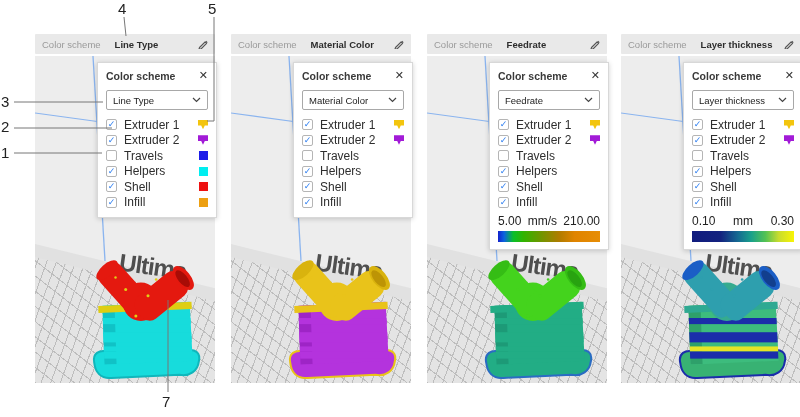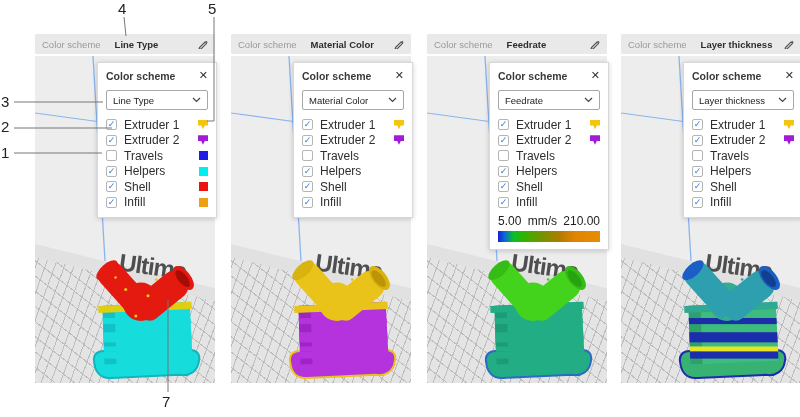--- a/index.html
+++ b/index.html
@@ -498,20 +498,28 @@
             </span>
           <span class="row-label">Shell</span>
         </div>
         <div class="row">
           <span class="cb">
               <span class="check">✓</span>
             </span>
           <span class="row-label">Infill</span>
         </div>
       </div>
+      <div class="scale">
+        <div class="scale-labels">
+          <span>0.10</span>
+          <span>mm</span>
+          <span>0.30</span>
+        </div>
+        <div class="scale-bar" style="background: linear-gradient(90deg, rgb(17, 28, 126) 0%, rgb(19, 34, 127) 28%, rgb(21, 106, 146) 45%, rgb(25, 160, 139) 58%, rgb(83, 194, 84) 72%, rgb(200, 220, 46) 85%, rgb(249, 244, 4) 100%);"></div>
+      </div>
     </div>
   </div>
 
   <svg class="overlay">
     <path d="M124,17 L126,36" stroke="var(--annotation,#777)" stroke-width="1" fill="none"></path>
     <path d="M214,17 L214,121 L207,121" stroke="var(--annotation,#777)" stroke-width="1" fill="none"></path>
     <path d="M14,102 L103,102" stroke="var(--annotation,#777)" stroke-width="1" fill="none"></path>
     <path d="M14,128 L112,128" stroke="var(--annotation,#777)" stroke-width="1" fill="none"></path>
     <path d="M14,153 L102,153" stroke="var(--annotation,#777)" stroke-width="1" fill="none"></path>
     <path d="M168,300 L168,392" stroke="var(--annotation,#777)" stroke-width="1" fill="none"></path>

